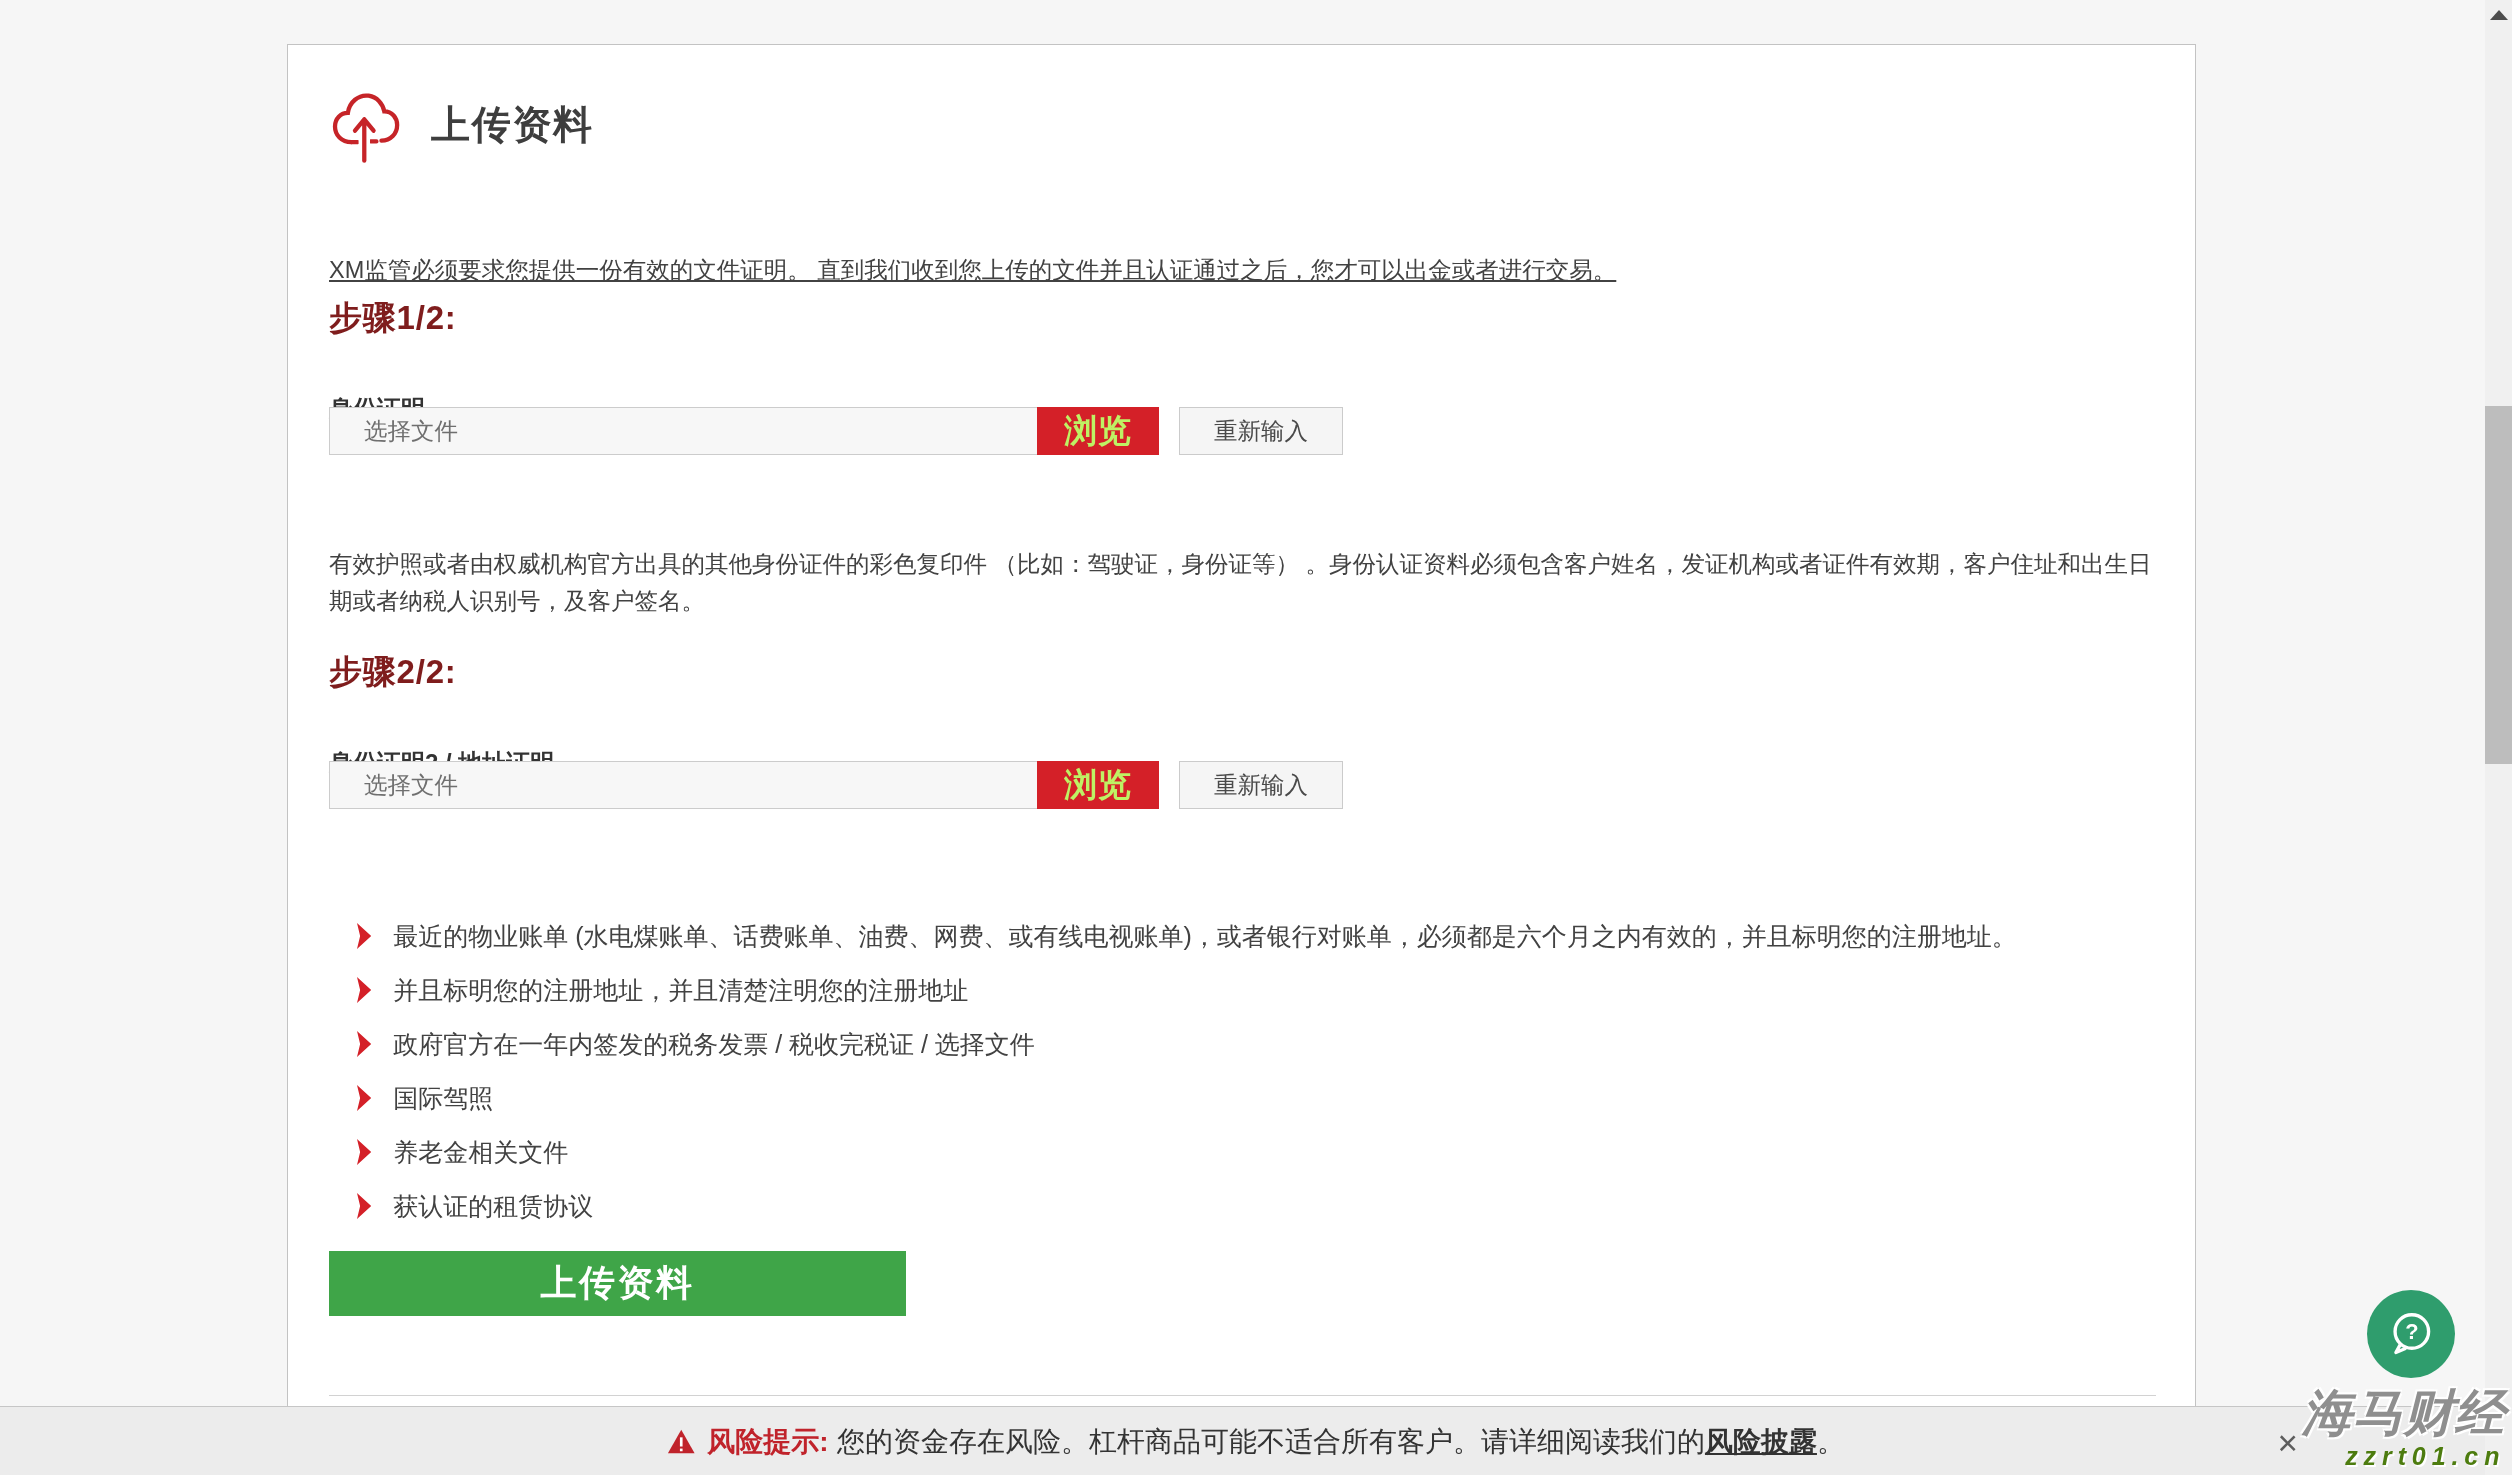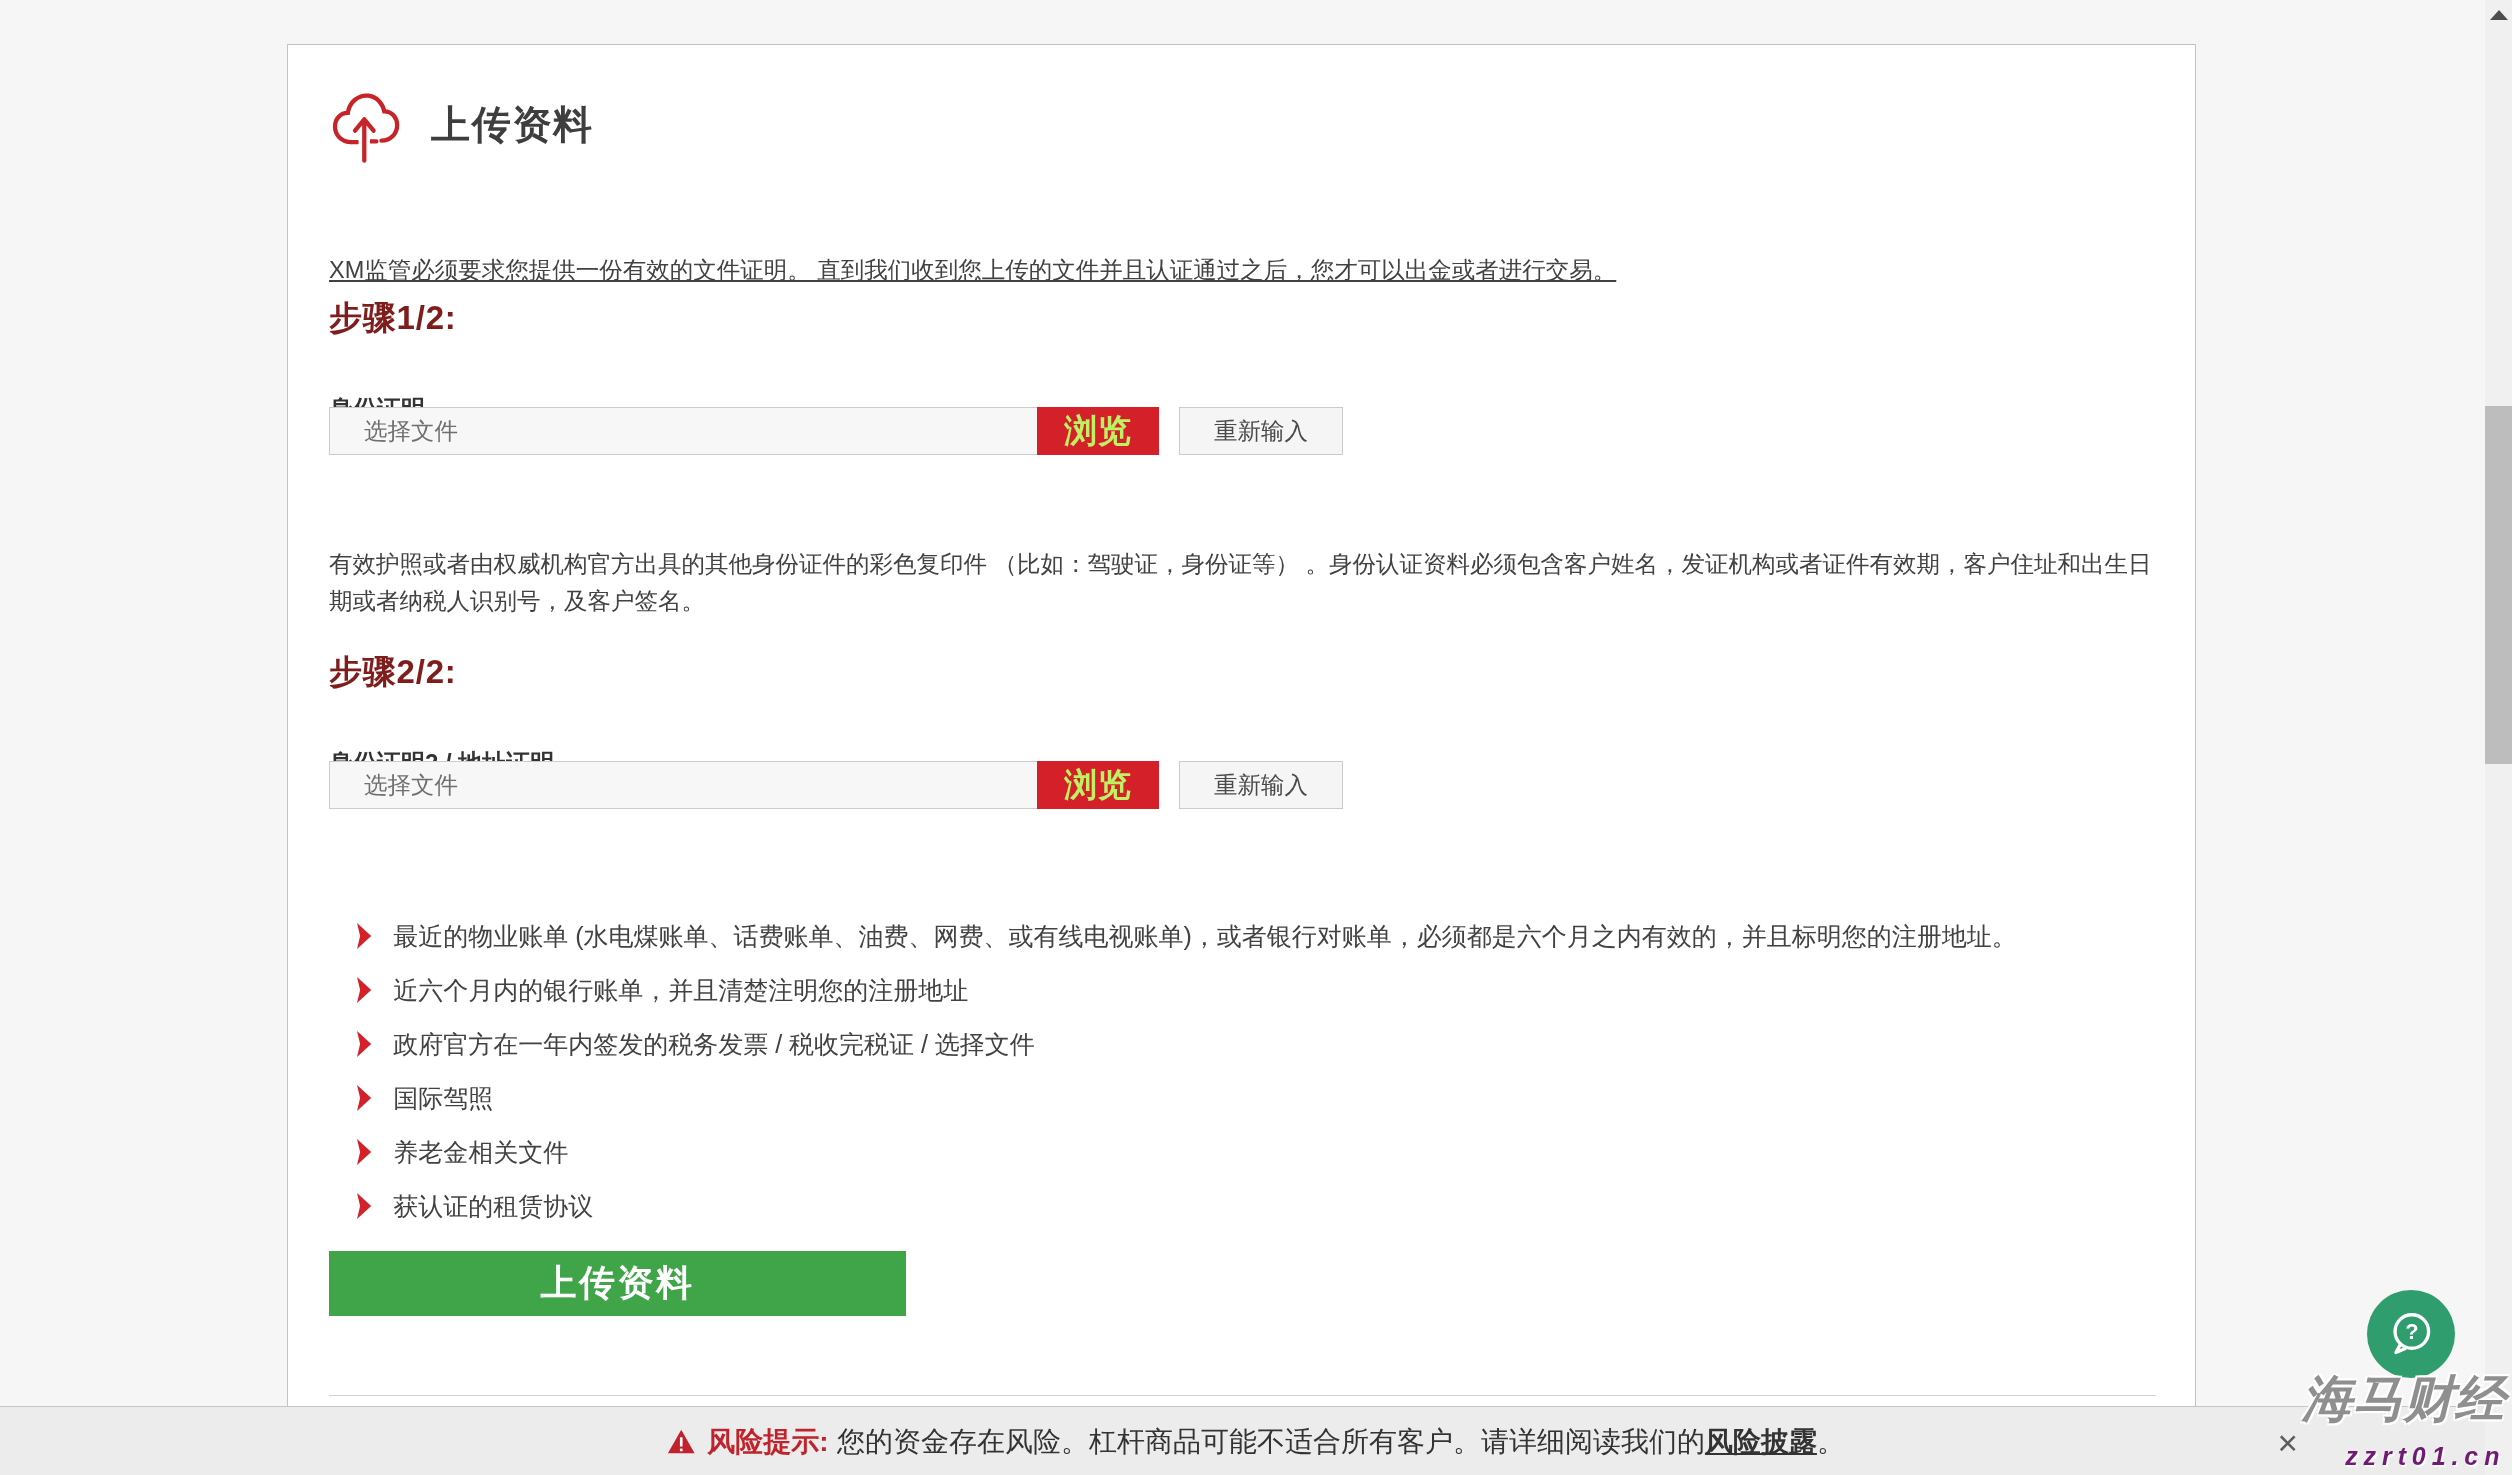--- a/index.html
+++ b/index.html
@@ -100,22 +100,22 @@
   }
 
   
   .watermark{position:absolute;right:6.7px;bottom:5px;z-index:40;text-align:right;pointer-events:none;}
   .watermark-cn{
     font-size:50px;font-weight:900;font-style:italic;color:#8f8f8f;letter-spacing:0.8px;
     text-shadow:1.7px 1.7px 0 #ffffff,-1.7px -1.7px 0 #ffffff,1.7px -1.7px 0 #ffffff,-1.7px 1.7px 0 #ffffff;
     line-height:52px;
   }
   .watermark-url{
-    font-size:25px;font-weight:900;font-style:italic;color:#701a75;letter-spacing:5.9px;
-    text-shadow:1.7px 1.7px 0 #ffffff;line-height:28.5px;margin-top:17px;
+    font-size:25px;font-weight:900;font-style:italic;color:#4d7c0f;letter-spacing:5.9px;
+    text-shadow:1.7px 1.7px 0 #ffffff;line-height:28.5px;margin-top:3px;
   }
 
   
   .scrollbar{position:absolute;left:2485px;top:0;width:28px;height:1475px;background:#f0f0f0;z-index:25;}
   .scroll-up-arrow{
     position:absolute;left:5px;top:10px;width:0;height:0;cursor:pointer;
     border-left:9.2px solid transparent;border-right:9.2px solid transparent;
     border-bottom:10px solid #4d4d4d;
   }
   .scroll-thumb{position:absolute;left:0;top:406px;width:28px;height:358px;background:#bdbdbd;cursor:pointer;}
@@ -162,21 +162,21 @@
         <button class="reset-btn">重新输入</button>
       </div>
 
       <ul class="bullet-list">
         <li>
             <span class="bullet-marker"></span>
             <span>最近的物业账单 (水电煤账单、话费账单、油费、网费、或有线电视账单)，或者银行对账单，必须都是六个月之内有效的，并且标明您的注册地址。</span>
           </li>
         <li>
             <span class="bullet-marker"></span>
-            <span>近六个月内的银行账单，并且清楚注明您的注册地址</span>
+            <span>并且标明您的注册地址，并且清楚注明您的注册地址</span>
           </li>
         <li>
             <span class="bullet-marker"></span>
             <span>政府官方在一年内签发的税务发票 / 税收完税证 / 选择文件</span>
           </li>
         <li>
             <span class="bullet-marker"></span>
             <span>国际驾照</span>
           </li>
         <li>

